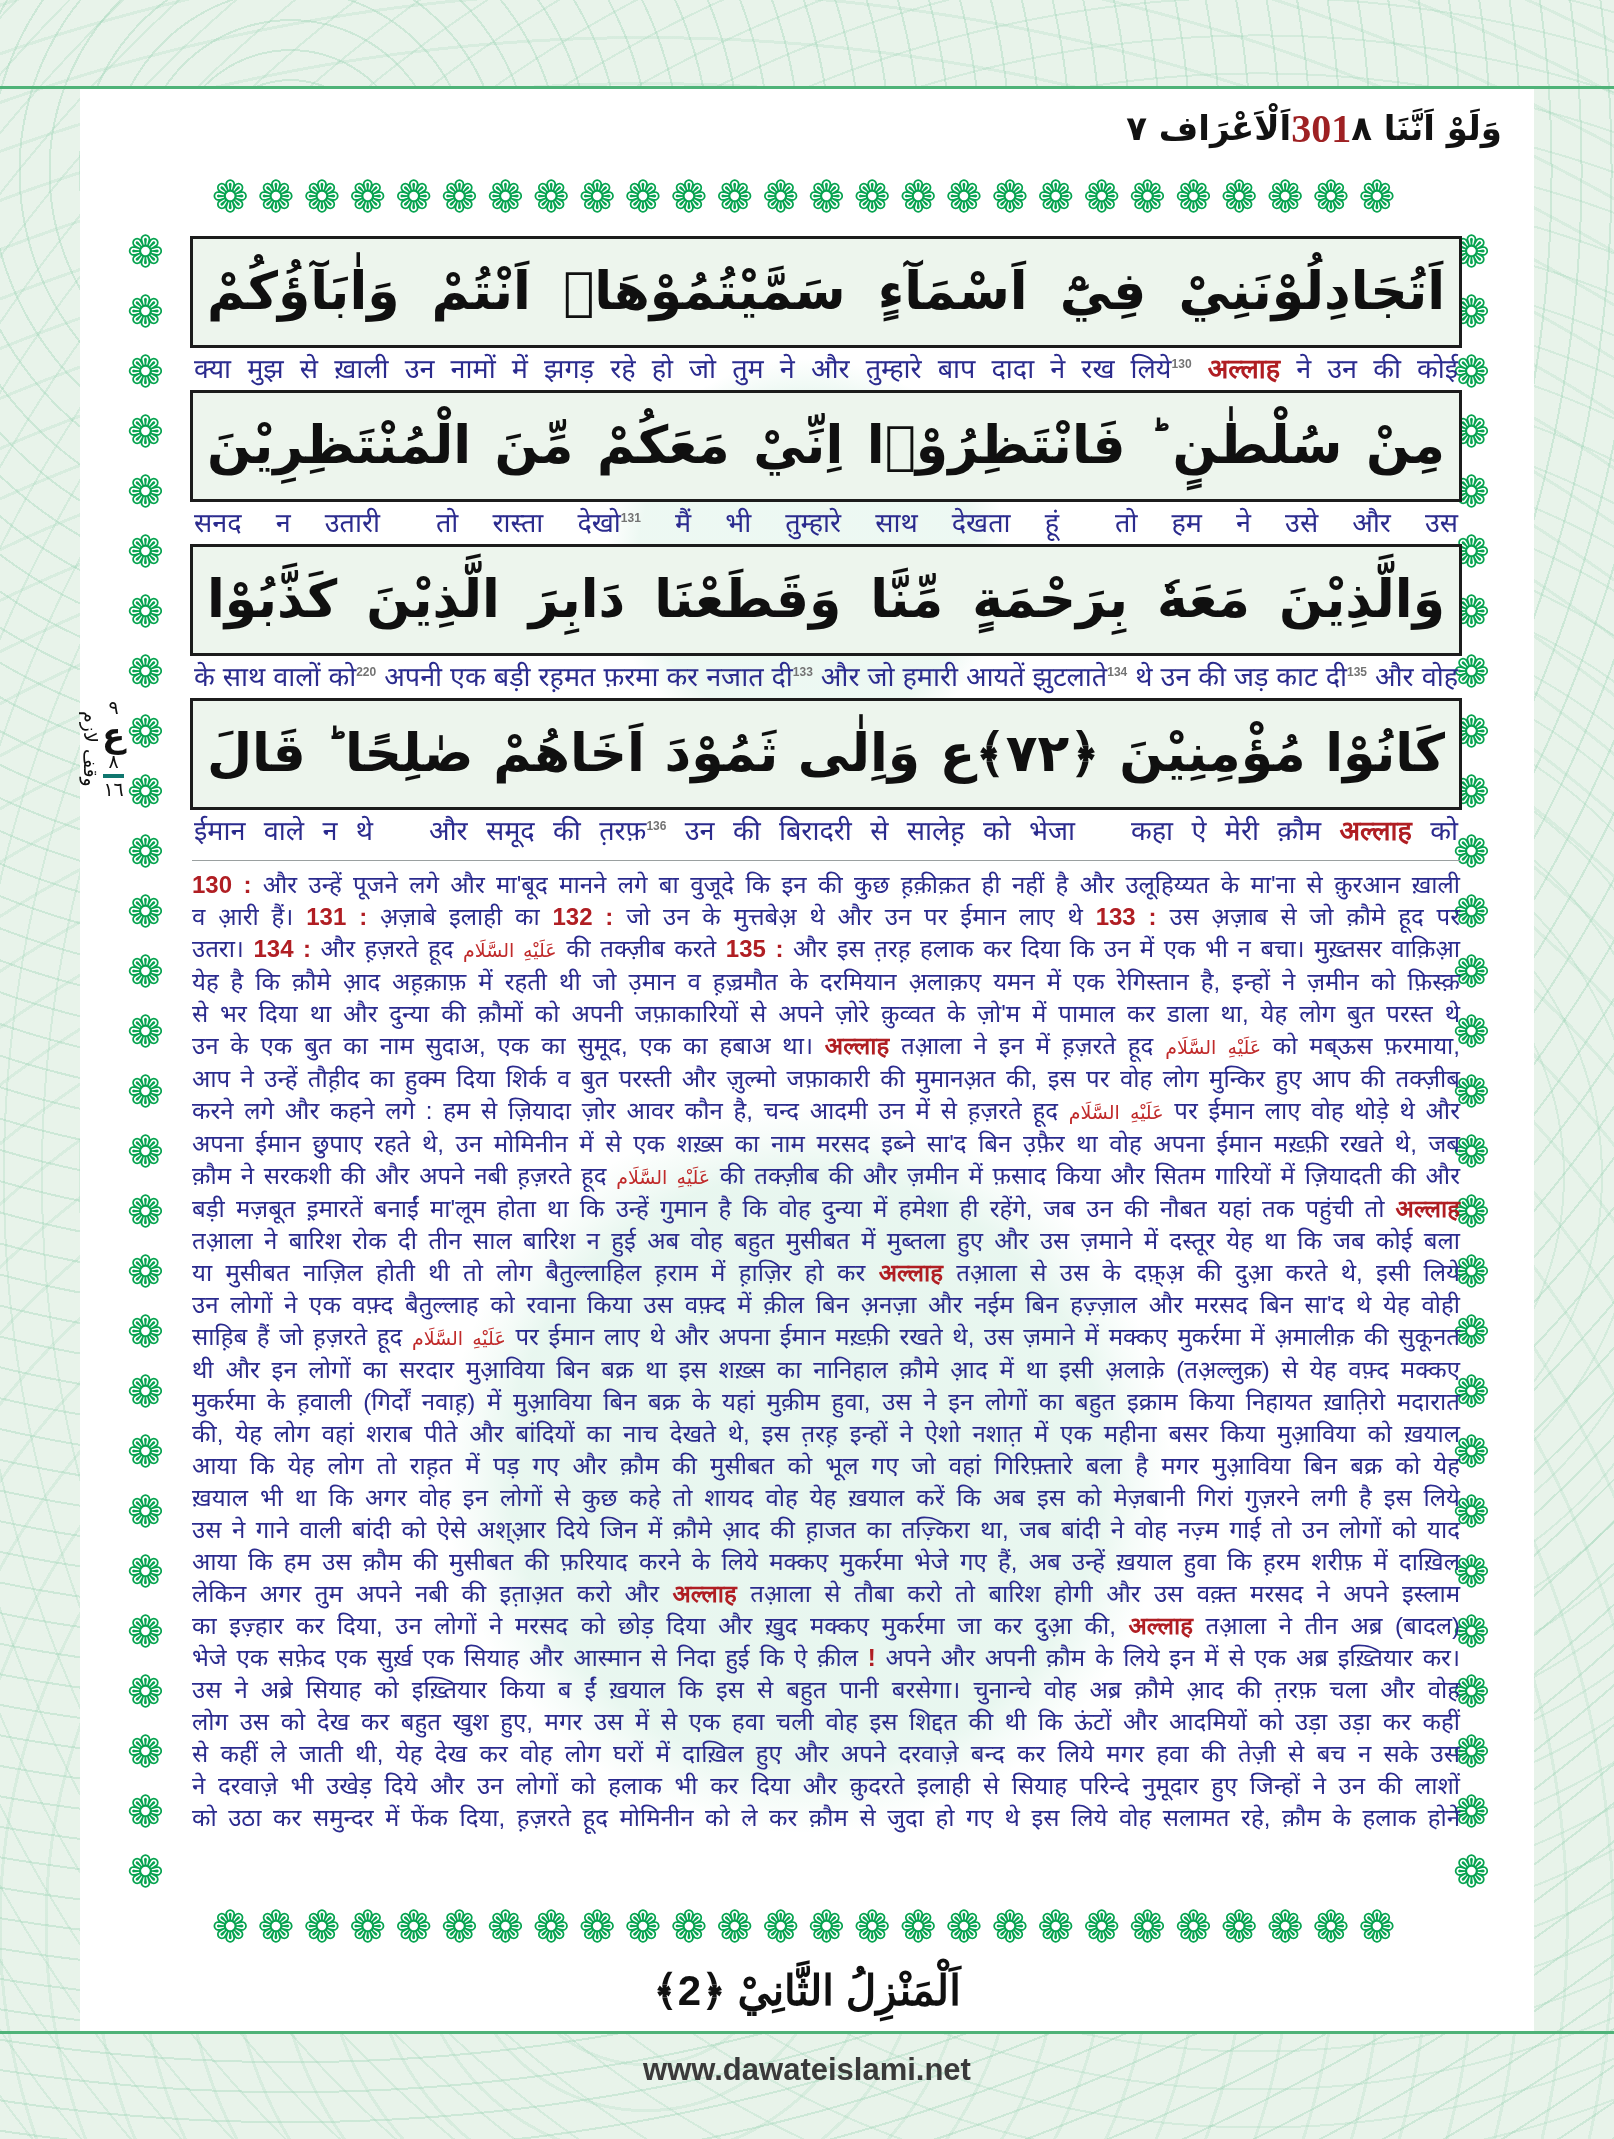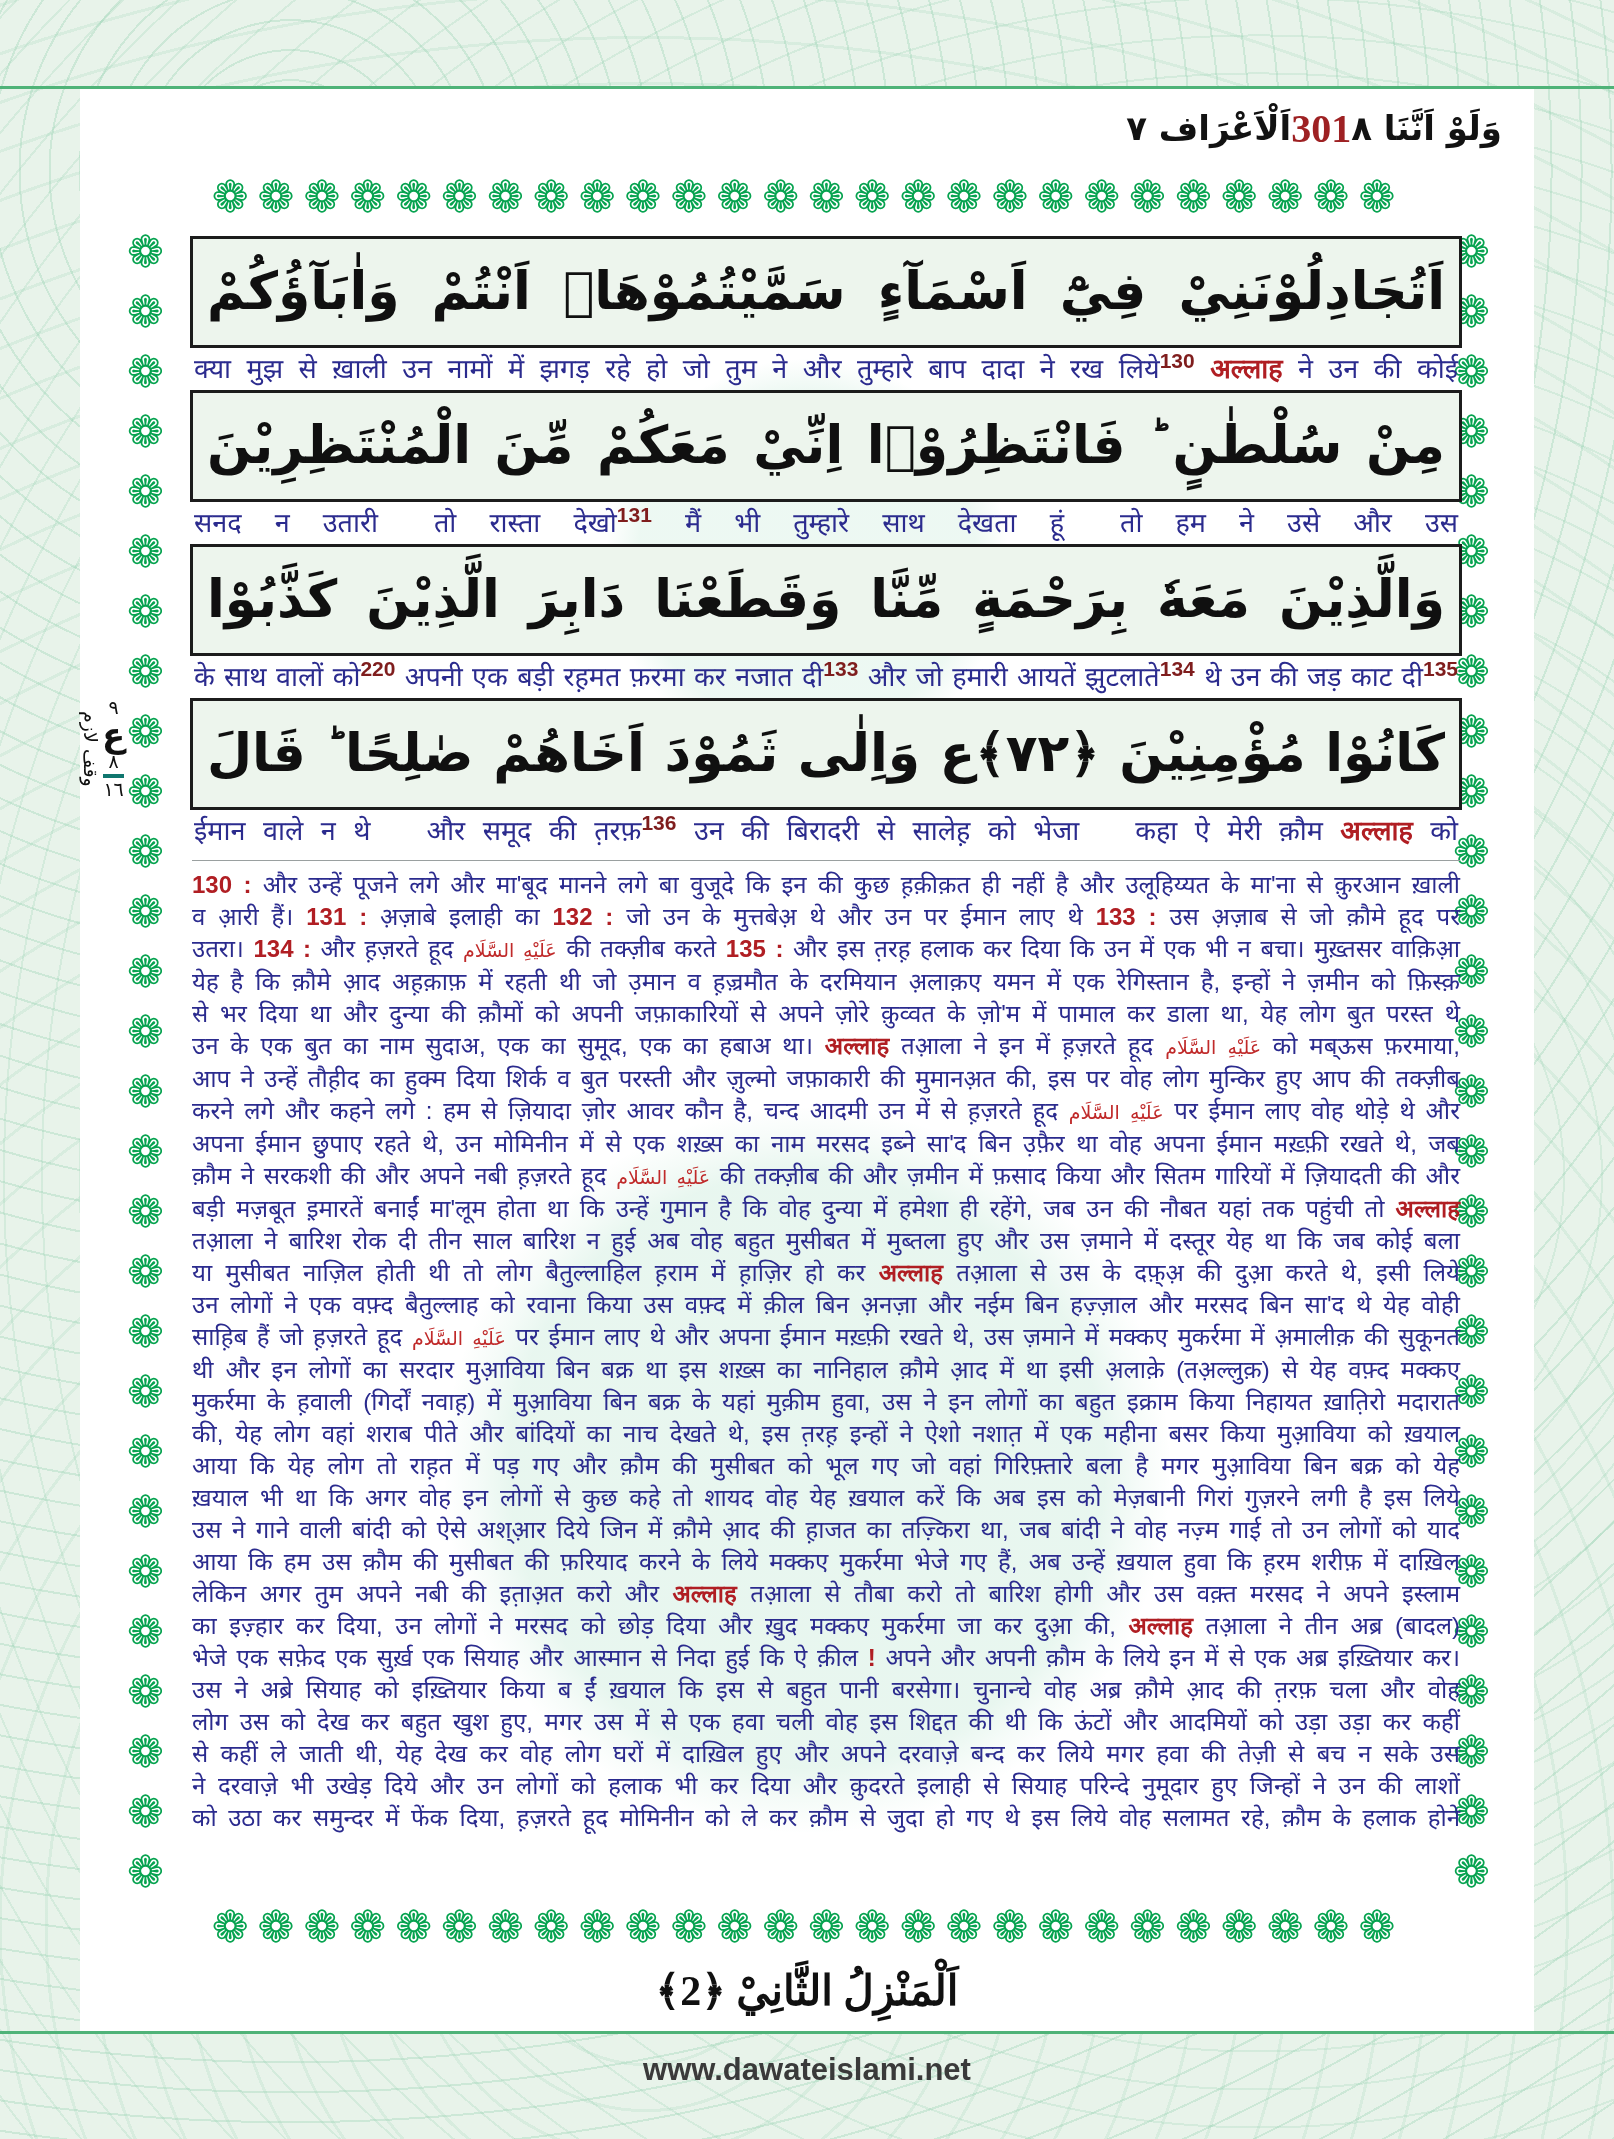--- a/index.html
+++ b/index.html
@@ -54,35 +54,35 @@
         font-size:52px;line-height:104px;padding:0 14px;overflow:hidden;
         text-align:justify;text-align-last:justify;}
   .tline{height:42px;line-height:42px;font-size:27px;color:#2b2b8e;
          text-align:justify;text-align-last:justify;overflow:hidden;padding:0 4px;}
   .tline .gap{display:inline-block;width:56px;}
   .sep{border:none;border-top:1px solid #9aa0a0;margin:8px 2px 6px 2px;}
   .fnotes{margin-top:8px;}
   .fline{font-size:24px;line-height:32px;color:#2b2b8e;
          text-align:justify;text-align-last:justify;padding:0 2px;}
   .r{color:#b01e23;font-weight:bold;}
-  .s{color:#7f1d1d;font-weight:bold;font-size:21px;vertical-align:super;line-height:0;}
+  .s{color:#737373;font-weight:bold;font-size:12px;vertical-align:super;line-height:0;}
   .ar{color:#c02a2a;font-family:"DejaVu Sans",sans-serif;font-size:19px;}
 
   
   .ruku{position:absolute;left:80px;top:698px;width:66px;display:flex;align-items:center;
         font-family:"DejaVu Sans",sans-serif;color:#111;}
   .ruku .waqf{writing-mode:vertical-rl;font-size:19px;line-height:22px;}
   .ruku .nums{display:flex;flex-direction:column;align-items:center;line-height:1.05;}
   .ruku .n-sm{font-size:19px;}
   .ruku .ain{font-size:34px;font-weight:bold;line-height:1;}
   .ruku .count{font-size:19px;border-top:4px solid #0f766e;padding-top:2px;margin-top:2px;}
 
   
   .manzil{position:absolute;left:0;top:1966px;width:1614px;text-align:center;
-          font-family:Liberation Serif, serif;direction:rtl;
+          font-family:Liberation Sans, sans-serif;direction:rtl;
           font-size:42px;font-weight:bold;color:#101010;}
   .website{position:absolute;left:0;top:2052px;width:1614px;text-align:center;
           font-size:31px;font-weight:bold;color:#3a3a3a;}
 </style>
 </head>
 <body>
 
 <div class="paper"></div>
 <div class="rule top"></div>
 <div class="rule bottom"></div>

